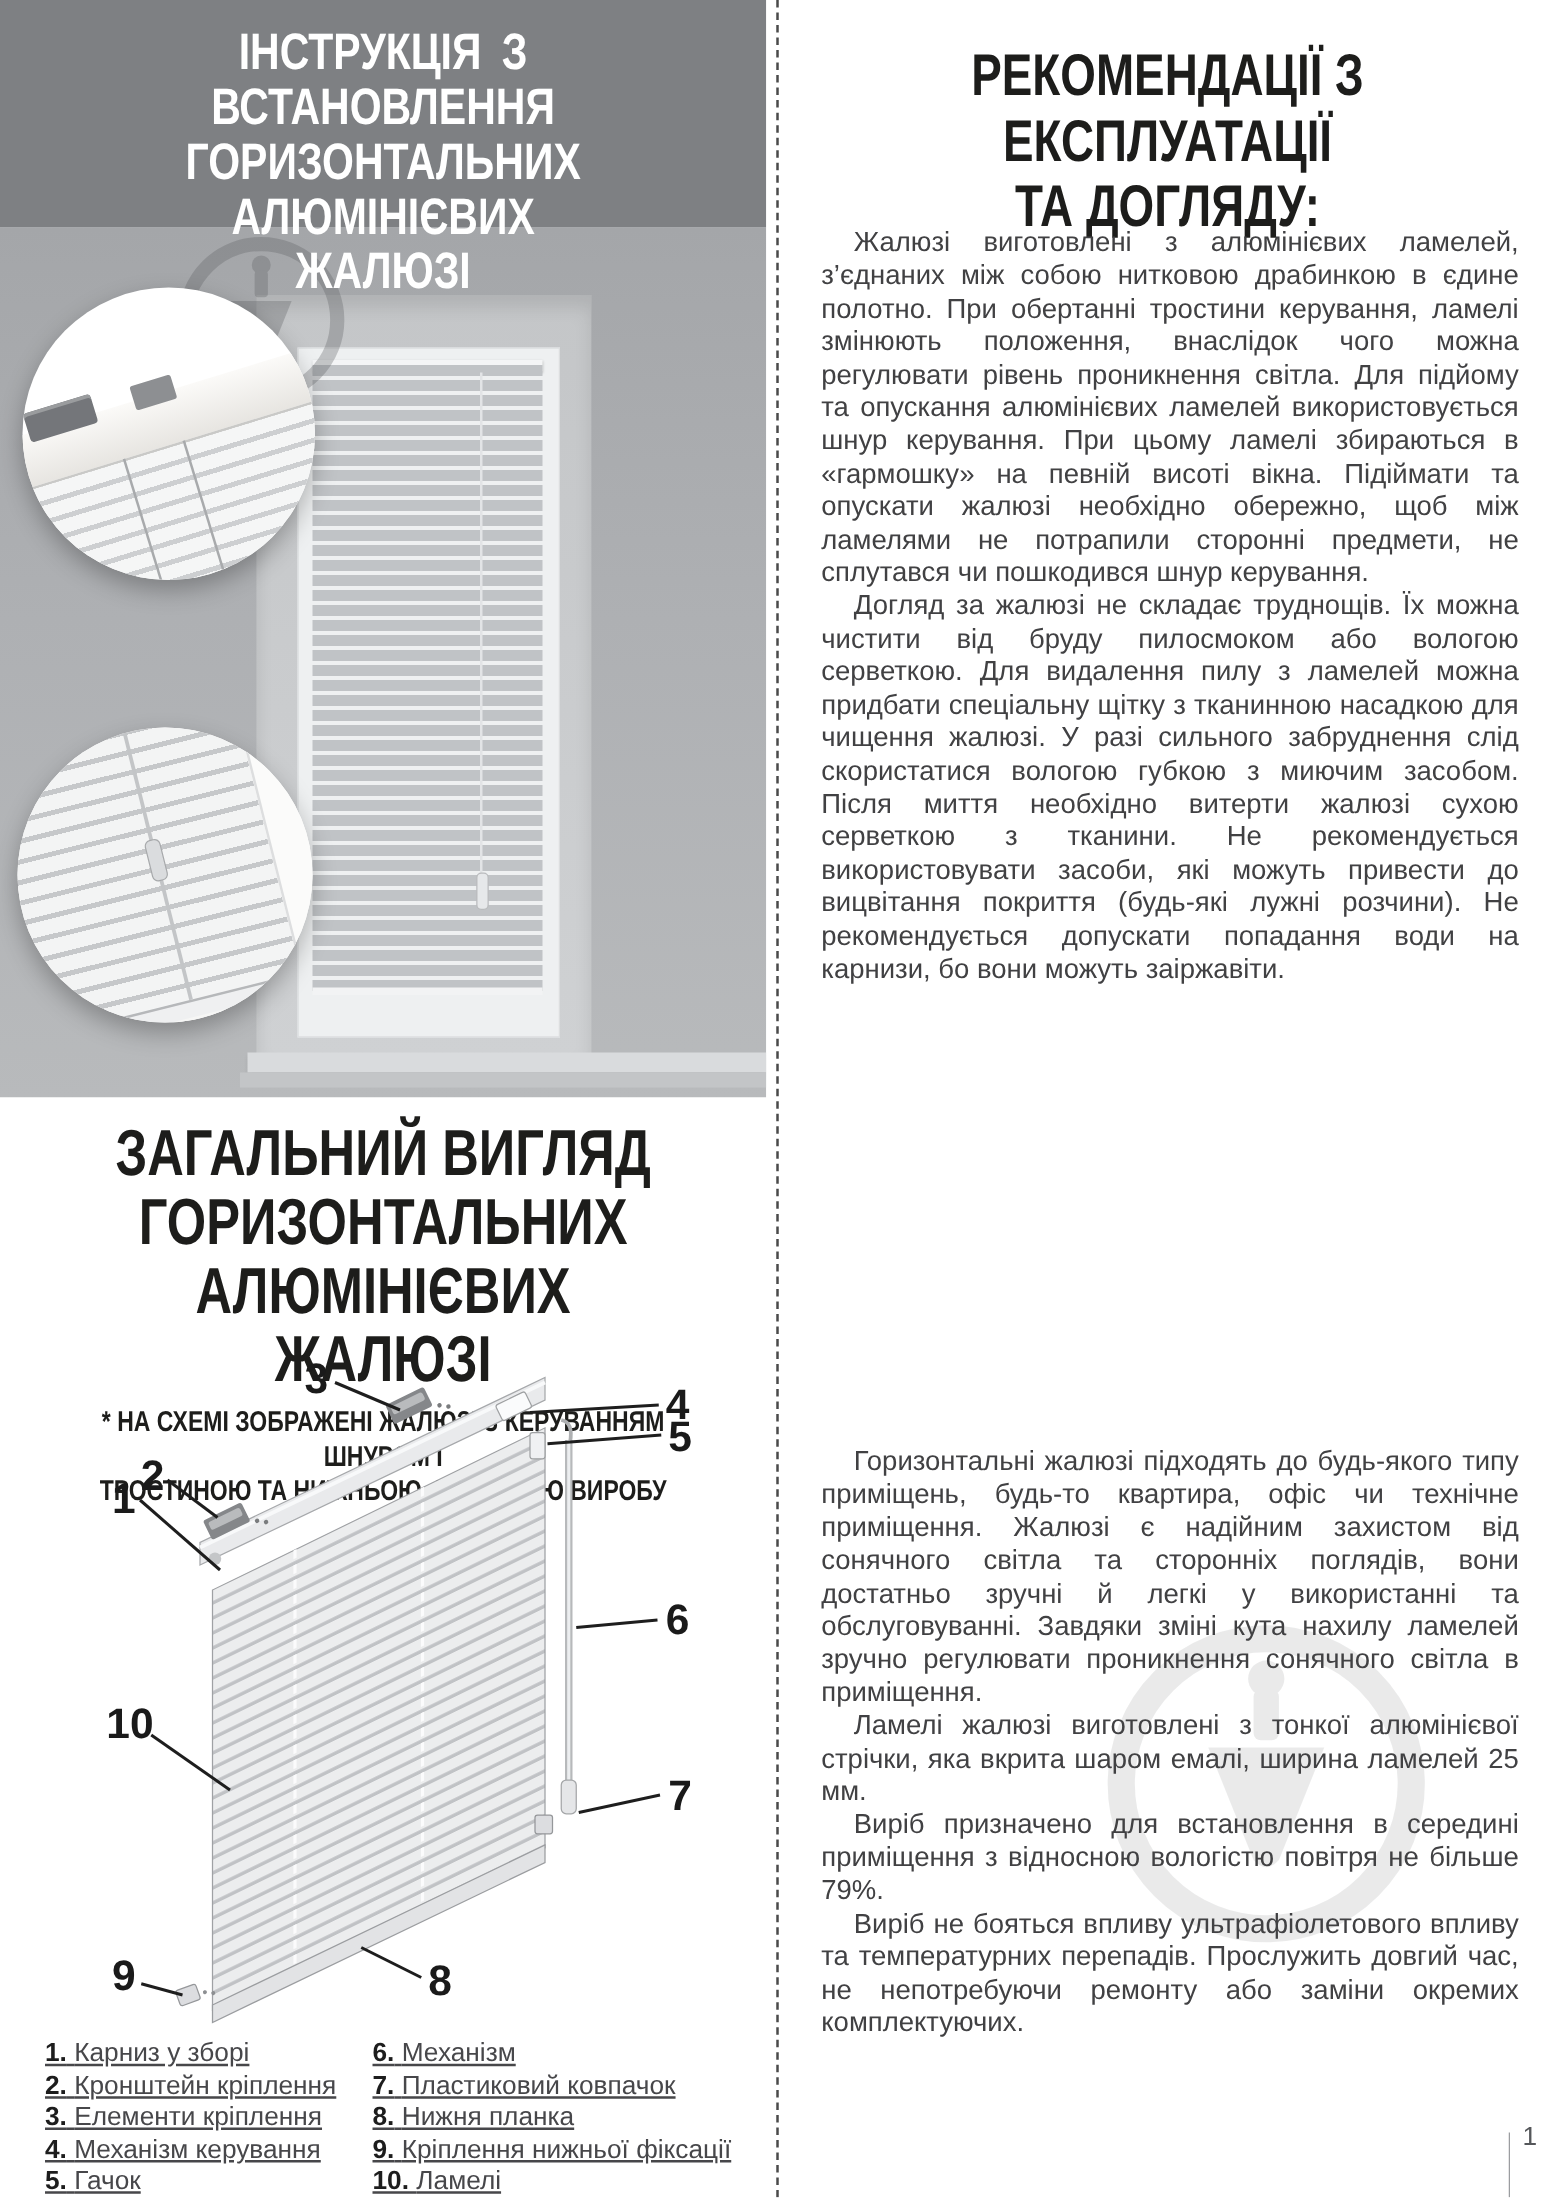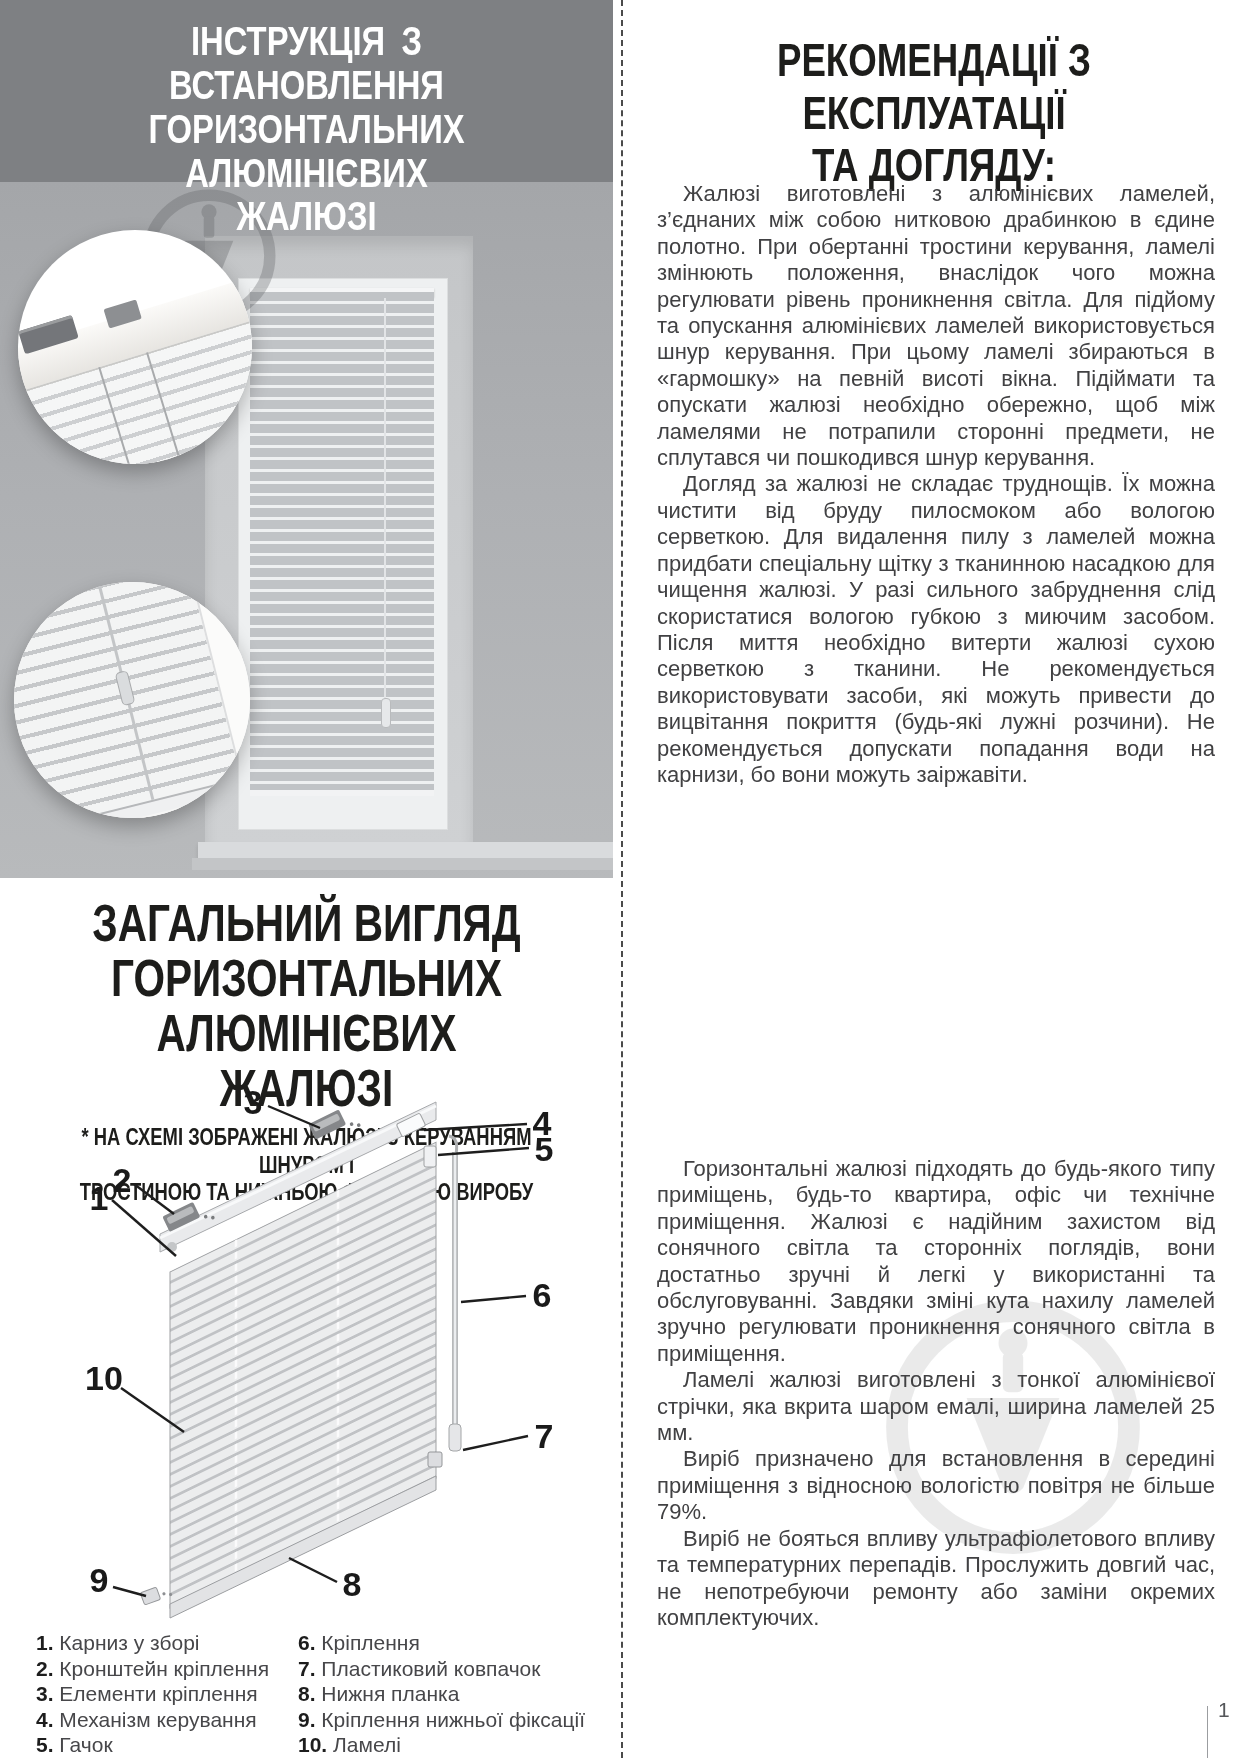--- a/index.html
+++ b/index.html
@@ -67,21 +67,21 @@
   .wm{position:absolute;pointer-events:none;}
 
   .overview{position:absolute;left:0;top:896px;width:613px;text-align:center;color:#1d1d1b;}
   .overview-title{font-weight:700;font-size:52px;line-height:1.06;}
   .overview-note{margin-top:8px;font-weight:700;font-size:23px;line-height:1.18;color:#1d1d1b;}
 
   .diagram{position:absolute;left:0;top:1080px;}
   .callout-num{font-family:"Liberation Sans",sans-serif;font-weight:700;font-size:34px;fill:#1a1a1a;}
 
   .legend{position:absolute;left:0;top:1630px;width:613px;font-size:21px;line-height:25.6px;color:#47474a;}
-  .lg-col{position:absolute;top:0;}
+  .lg-col{position:absolute;top:0;text-decoration:underline;}
   .lg-col1{left:36px;width:252px;}
   .lg-col2{left:298px;width:315px;}
   .lg-num{font-weight:700;color:#1d1d1d;}
 
   
   .divider{position:absolute;left:621px;top:0;width:0;height:1758px;border-left:2px dashed #4a4a4a;}
 
   
   .col-right{position:absolute;left:623px;top:0;width:622px;height:1758px;}
   .care-title{position:absolute;left:0;top:34px;width:622px;text-align:center;color:#1d1d1b;
@@ -247,21 +247,21 @@
 
     <div class="legend">
       <div class="lg-col lg-col1">
         <div class="lg-item"><span class="lg-num">1.</span> <span>Карниз у зборі</span></div>
         <div class="lg-item"><span class="lg-num">2.</span> <span>Кронштейн кріплення</span></div>
         <div class="lg-item"><span class="lg-num">3.</span> <span>Елементи кріплення</span></div>
         <div class="lg-item"><span class="lg-num">4.</span> <span>Механізм керування</span></div>
         <div class="lg-item"><span class="lg-num">5.</span> <span>Гачок</span></div>
       </div>
       <div class="lg-col lg-col2">
-        <div class="lg-item"><span class="lg-num">6.</span> <span>Кріплення</span></div>
+        <div class="lg-item"><span class="lg-num">6.</span> <span>Механізм</span></div>
         <div class="lg-item"><span class="lg-num">7.</span> <span>Пластиковий ковпачок</span></div>
         <div class="lg-item"><span class="lg-num">8.</span> <span>Нижня планка</span></div>
         <div class="lg-item"><span class="lg-num">9.</span> <span>Кріплення нижньої фіксації</span></div>
         <div class="lg-item"><span class="lg-num">10.</span> <span>Ламелі</span></div>
       </div>
     </div>
   </div>
 
   <div class="divider"></div>
 

